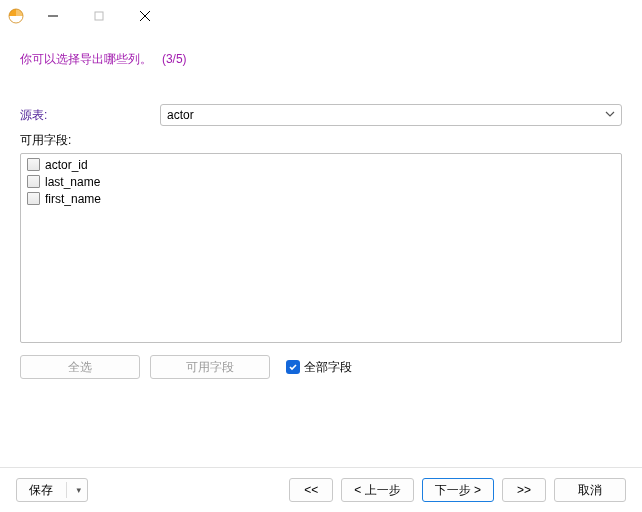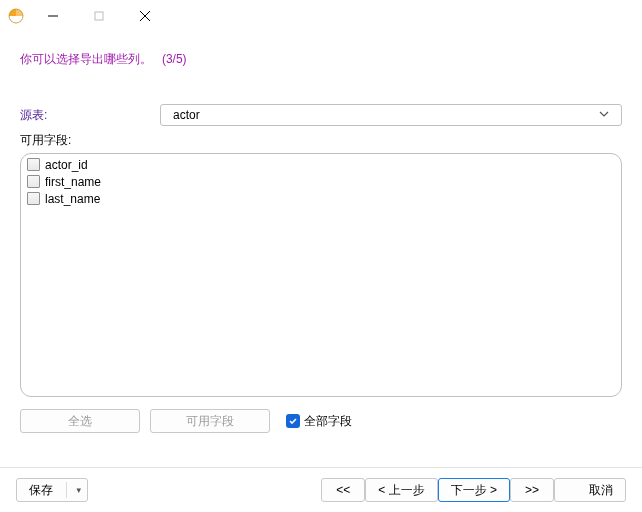--- a/index.html
+++ b/index.html
@@ -13,42 +13,42 @@
 .win-btn { width: 46px; height: 32px; display: flex; align-items: center; justify-content: center; color: #000; }
 .win-btn.max { color: #999; }
 .win-btn svg { width: 10px; height: 10px; }
 
 .heading { padding: 18px 20px 10px 20px; color: #a21caf; font-size: 14px; }
 .heading .step { margin-left: 6px; }
 
 .content { padding: 12px 20px 0 20px; }
 .row-src { display: flex; align-items: center; margin-top: 14px; margin-bottom: 6px; }
 .row-src .lbl { width: 140px; color: #4c1d95; }
-.select { flex: 1; height: 22px; border: 1px solid #c0c0c0; border-radius: 3px; background: #fff; display: flex; align-items: center; padding: 0 12px; position: relative; }
+.select { flex: 1; height: 22px; border: 1px solid #c0c0c0; border-radius: 3px; background: #fff; display: flex; align-items: center; padding: 0 6px; position: relative; }
 .select .val { flex: 1; color: #000; }
 .select .chev { color: #555; }
 
 .fields-lbl { color: #000; margin-top: 4px; margin-bottom: 4px; }
-.listbox { border: 1px solid #c0c0c0; border-radius: 11px; height: 244px; overflow: auto; padding: 2px 4px; background: #fff; }
+.listbox { border: 1px solid #c0c0c0; border-radius: 2px; height: 190px; overflow: auto; padding: 2px 4px; background: #fff; }
 .listbox .item { display: flex; align-items: center; height: 17px; gap: 5px; padding-left: 2px; }
 .listbox .chk { width: 13px; height: 13px; border: 1px solid #8f8f8f; background: linear-gradient(#f7f7f7,#e8e8e8); border-radius: 1px; }
 .listbox .txt { color: #000; }
 
 .btn-row { display: flex; align-items: center; gap: 10px; margin-top: 12px; text-align: right; }
 .btn { height: 24px; min-width: 120px; border: 1px solid #c9c9c9; border-radius: 3px; background: #fdfdfd; display: flex; align-items: center; justify-content: center; color: #9a9a9a; }
 .cbx-wrap { display: flex; align-items: center; gap: 4px; margin-left: 6px; }
 .cbx { width: 14px; height: 14px; border-radius: 3px; background: #1367da; display: flex; align-items: center; justify-content: center; }
 .cbx svg { width: 10px; height: 10px; }
 .cbx-lbl { color: #000; }
 
 .footer-sep { position: absolute; left: 0; right: 0; bottom: 44px; height: 1px; background: #e3e3e3; }
-.footer { position: absolute; left: 0; right: 0; bottom: 0; height: 44px; display: flex; align-items: center; padding: 0 16px; gap: 0; }
+.footer { position: absolute; left: 0; right: 0; bottom: 0; height: 44px; display: flex; align-items: center; padding: 0 16px; gap: 8px; }
 .footer .spacer { flex: 1; }
 .fbtn { height: 24px; border: 1px solid #c9c9c9; border-radius: 3px; background: #fdfdfd; display: flex; align-items: center; justify-content: center; color: #000; padding: 0 12px; min-width: 44px; }
-.fbtn.wide { min-width: 72px; justify-content: flex-end; }
+.fbtn.wide { min-width: 72px; }
 .fbtn.save { min-width: 72px; justify-content: space-between; padding: 0 6px 0 12px; }
 .fbtn.save .sep { width: 1px; height: 16px; background: #dcdcdc; margin: 0 4px 0 8px; }
 .fbtn.save .drop { font-size: 9px; color: #555; }
 .fbtn.primary { border-color: #1b7ee0; color: #000; }
 </style>
 </head>
 <body>
 
 <div class="titlebar">
   <span class="app-icon">
@@ -95,25 +95,25 @@
   </div>
 
   <div class="fields-lbl">可用字段:</div>
   <div class="listbox">
     <div class="item">
       <span class="chk"></span>
       <span class="txt">actor_id</span>
     </div>
     <div class="item">
       <span class="chk"></span>
-      <span class="txt">first_name</span>
+      <span class="txt">last_name</span>
     </div>
     <div class="item">
       <span class="chk"></span>
-      <span class="txt">last_name</span>
+      <span class="txt">first_name</span>
     </div>
   </div>
 
   <div class="btn-row">
     <div class="btn">
         <span>全选</span>
       </div>
     <div class="btn">
         <span>可用字段</span>
       </div>

